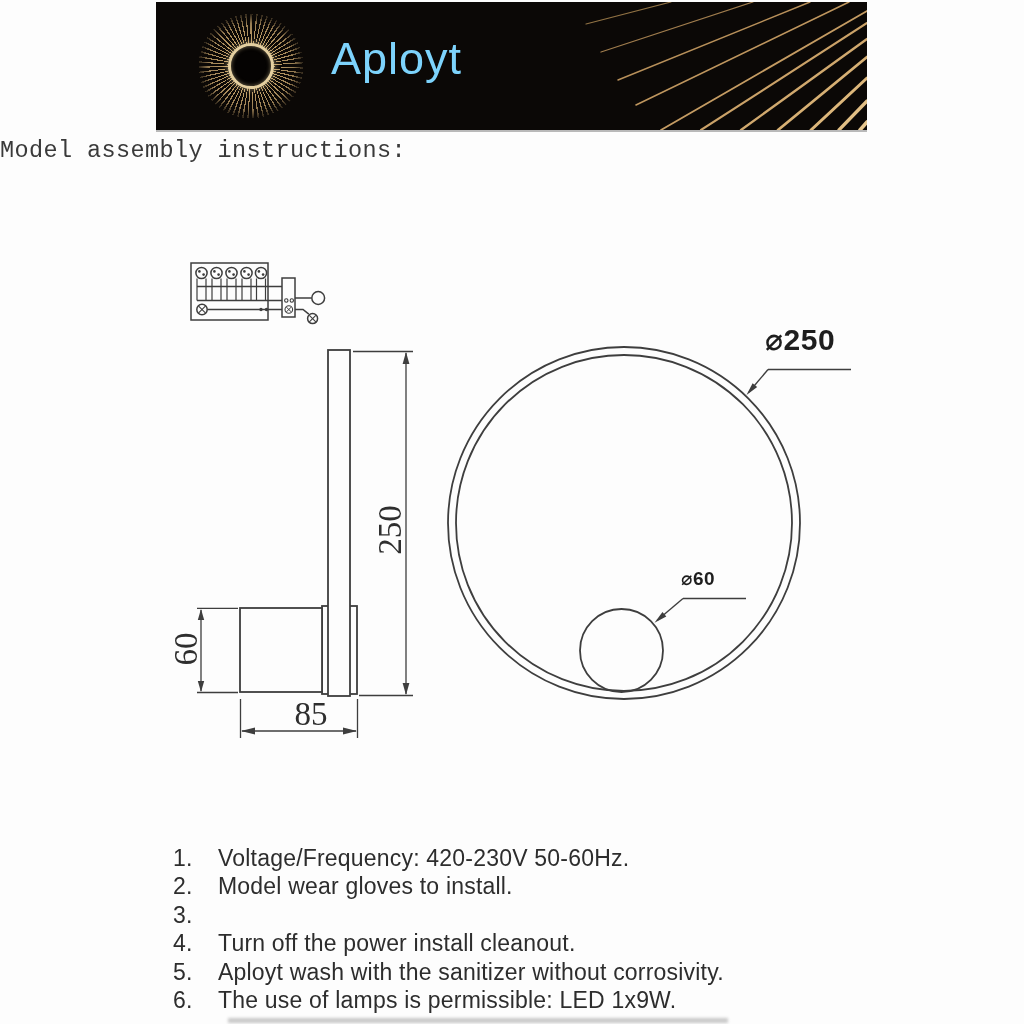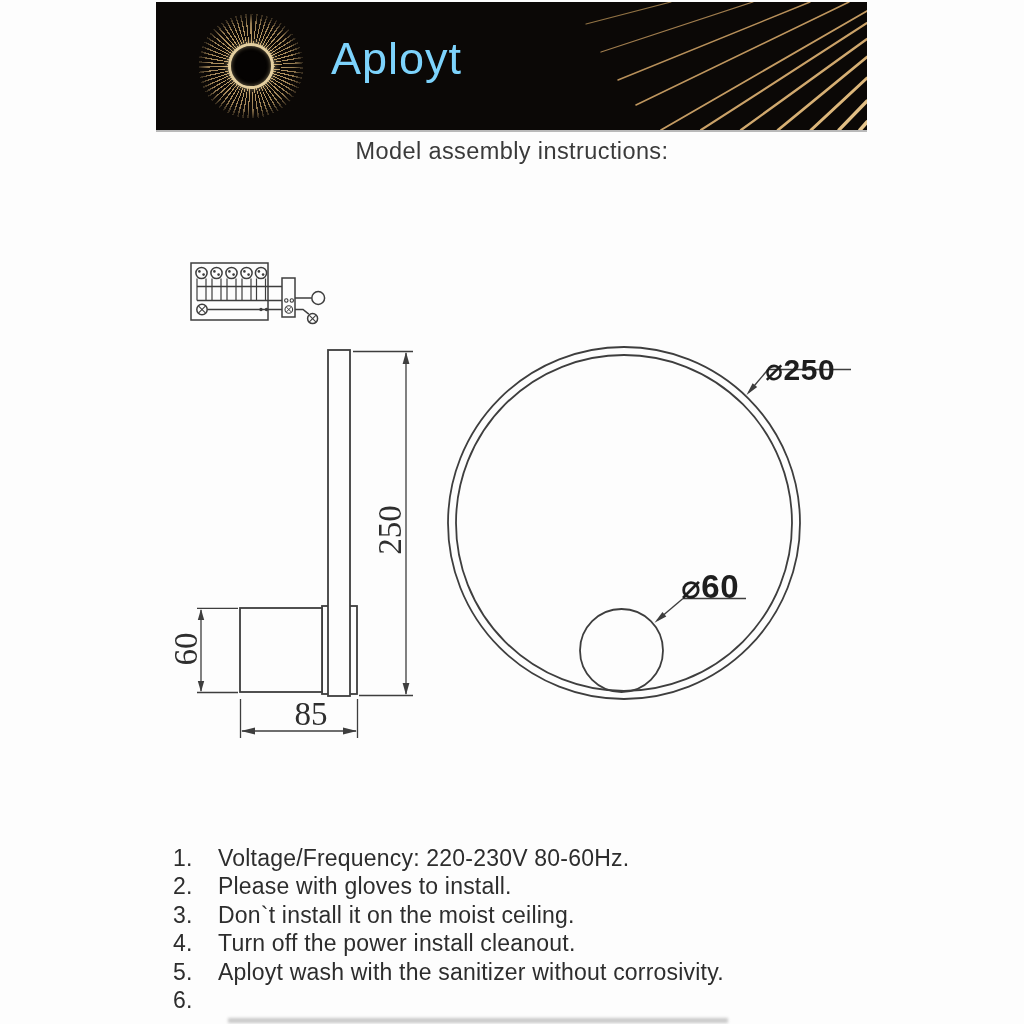--- a/index.html
+++ b/index.html
@@ -30,37 +30,37 @@
     background:#050302;border:3px solid #e4cfa0;
     box-shadow:0 0 7px rgba(232,212,160,.65), inset 0 0 4px rgba(232,212,160,.5);
   }
   .brand{
     position:absolute;left:175px;top:31px;
     font-size:45px;font-weight:400;letter-spacing:1px;color:#7dd3fc;
   }
   .rays{position:absolute;inset:0;width:711px;height:128px;}
   
   .titleblock{
-    position:absolute;left:0;top:137px;width:1024px;text-align:center;
-    color:#3a3a3a;font-size:23.5px;line-height:28px;letter-spacing:.4px;
+    position:absolute;left:0;top:137px;width:1024px;
+    color:#3a3a3a;font-size:23.5px;line-height:28px;letter-spacing:.4px;font-family:Liberation Mono, monospace;
   }
   
   .drawing{position:absolute;left:150px;top:250px;width:720px;height:510px;}
   .dimlabel{
     position:absolute;width:70px;height:34px;text-align:center;
     font-family:"Liberation Serif","DejaVu Serif",serif;
     font-size:33px;color:#2e2e2e;line-height:34px;
   }
   .rot{transform:rotate(-90deg);}
   .dialabel{
     position:absolute;font-weight:600;color:#1e1e1e;letter-spacing:.5px;
     font-family:"Liberation Sans","DejaVu Sans",sans-serif;
   }
-  .dia250{left:765px;top:352px;font-size:30px;}
-  .dia60{left:681px;top:567px;font-size:33px;}
+  .dia250{left:765px;top:322px;font-size:30px;}
+  .dia60{left:681px;top:567px;font-size:19px;}
   
   .list{
     position:absolute;left:173px;top:844px;width:720px;
     font-size:23px;line-height:28.4px;color:#2d2d2d;letter-spacing:.2px;
   }
   .li{display:flex;}
   .li .num{width:45px;flex:0 0 45px;}
   .smudge{
     position:absolute;left:228px;top:1018px;width:500px;height:5px;
     background:#bdbdbd;filter:blur(1.5px);opacity:.8;
@@ -204,36 +204,36 @@
 
 <span class="dimlabel rot" style="left:355px;top:513px;">250</span>
 <span class="dimlabel rot" style="left:151px;top:632px;">60</span>
 <span class="dimlabel" style="left:276px;top:697px;">85</span>
 <span class="dialabel dia250">⌀250</span>
 <span class="dialabel dia60">⌀60</span>
 
 <div class="list">
   <div class="li">
     <span class="num">1.</span>
-    <span>Voltage/Frequency: 220-230V 80-60Hz.</span>
+    <span>Voltage/Frequency: 420-230V 50-60Hz.</span>
   </div>
   <div class="li">
     <span class="num">2.</span>
-    <span>Please with gloves to install.</span>
+    <span>Model wear gloves to install.</span>
   </div>
   <div class="li">
     <span class="num">3.</span>
-    <span>Don`t install it on the moist ceiling.</span>
   </div>
   <div class="li">
     <span class="num">4.</span>
     <span>Turn off the power install cleanout.</span>
   </div>
   <div class="li">
     <span class="num">5.</span>
     <span>Aployt wash with the sanitizer without corrosivity.</span>
   </div>
   <div class="li">
     <span class="num">6.</span>
+    <span>The use of lamps is permissible: LED 1x9W.</span>
   </div>
 </div>
 
 <div class="smudge"></div>
 
 </body></html>

